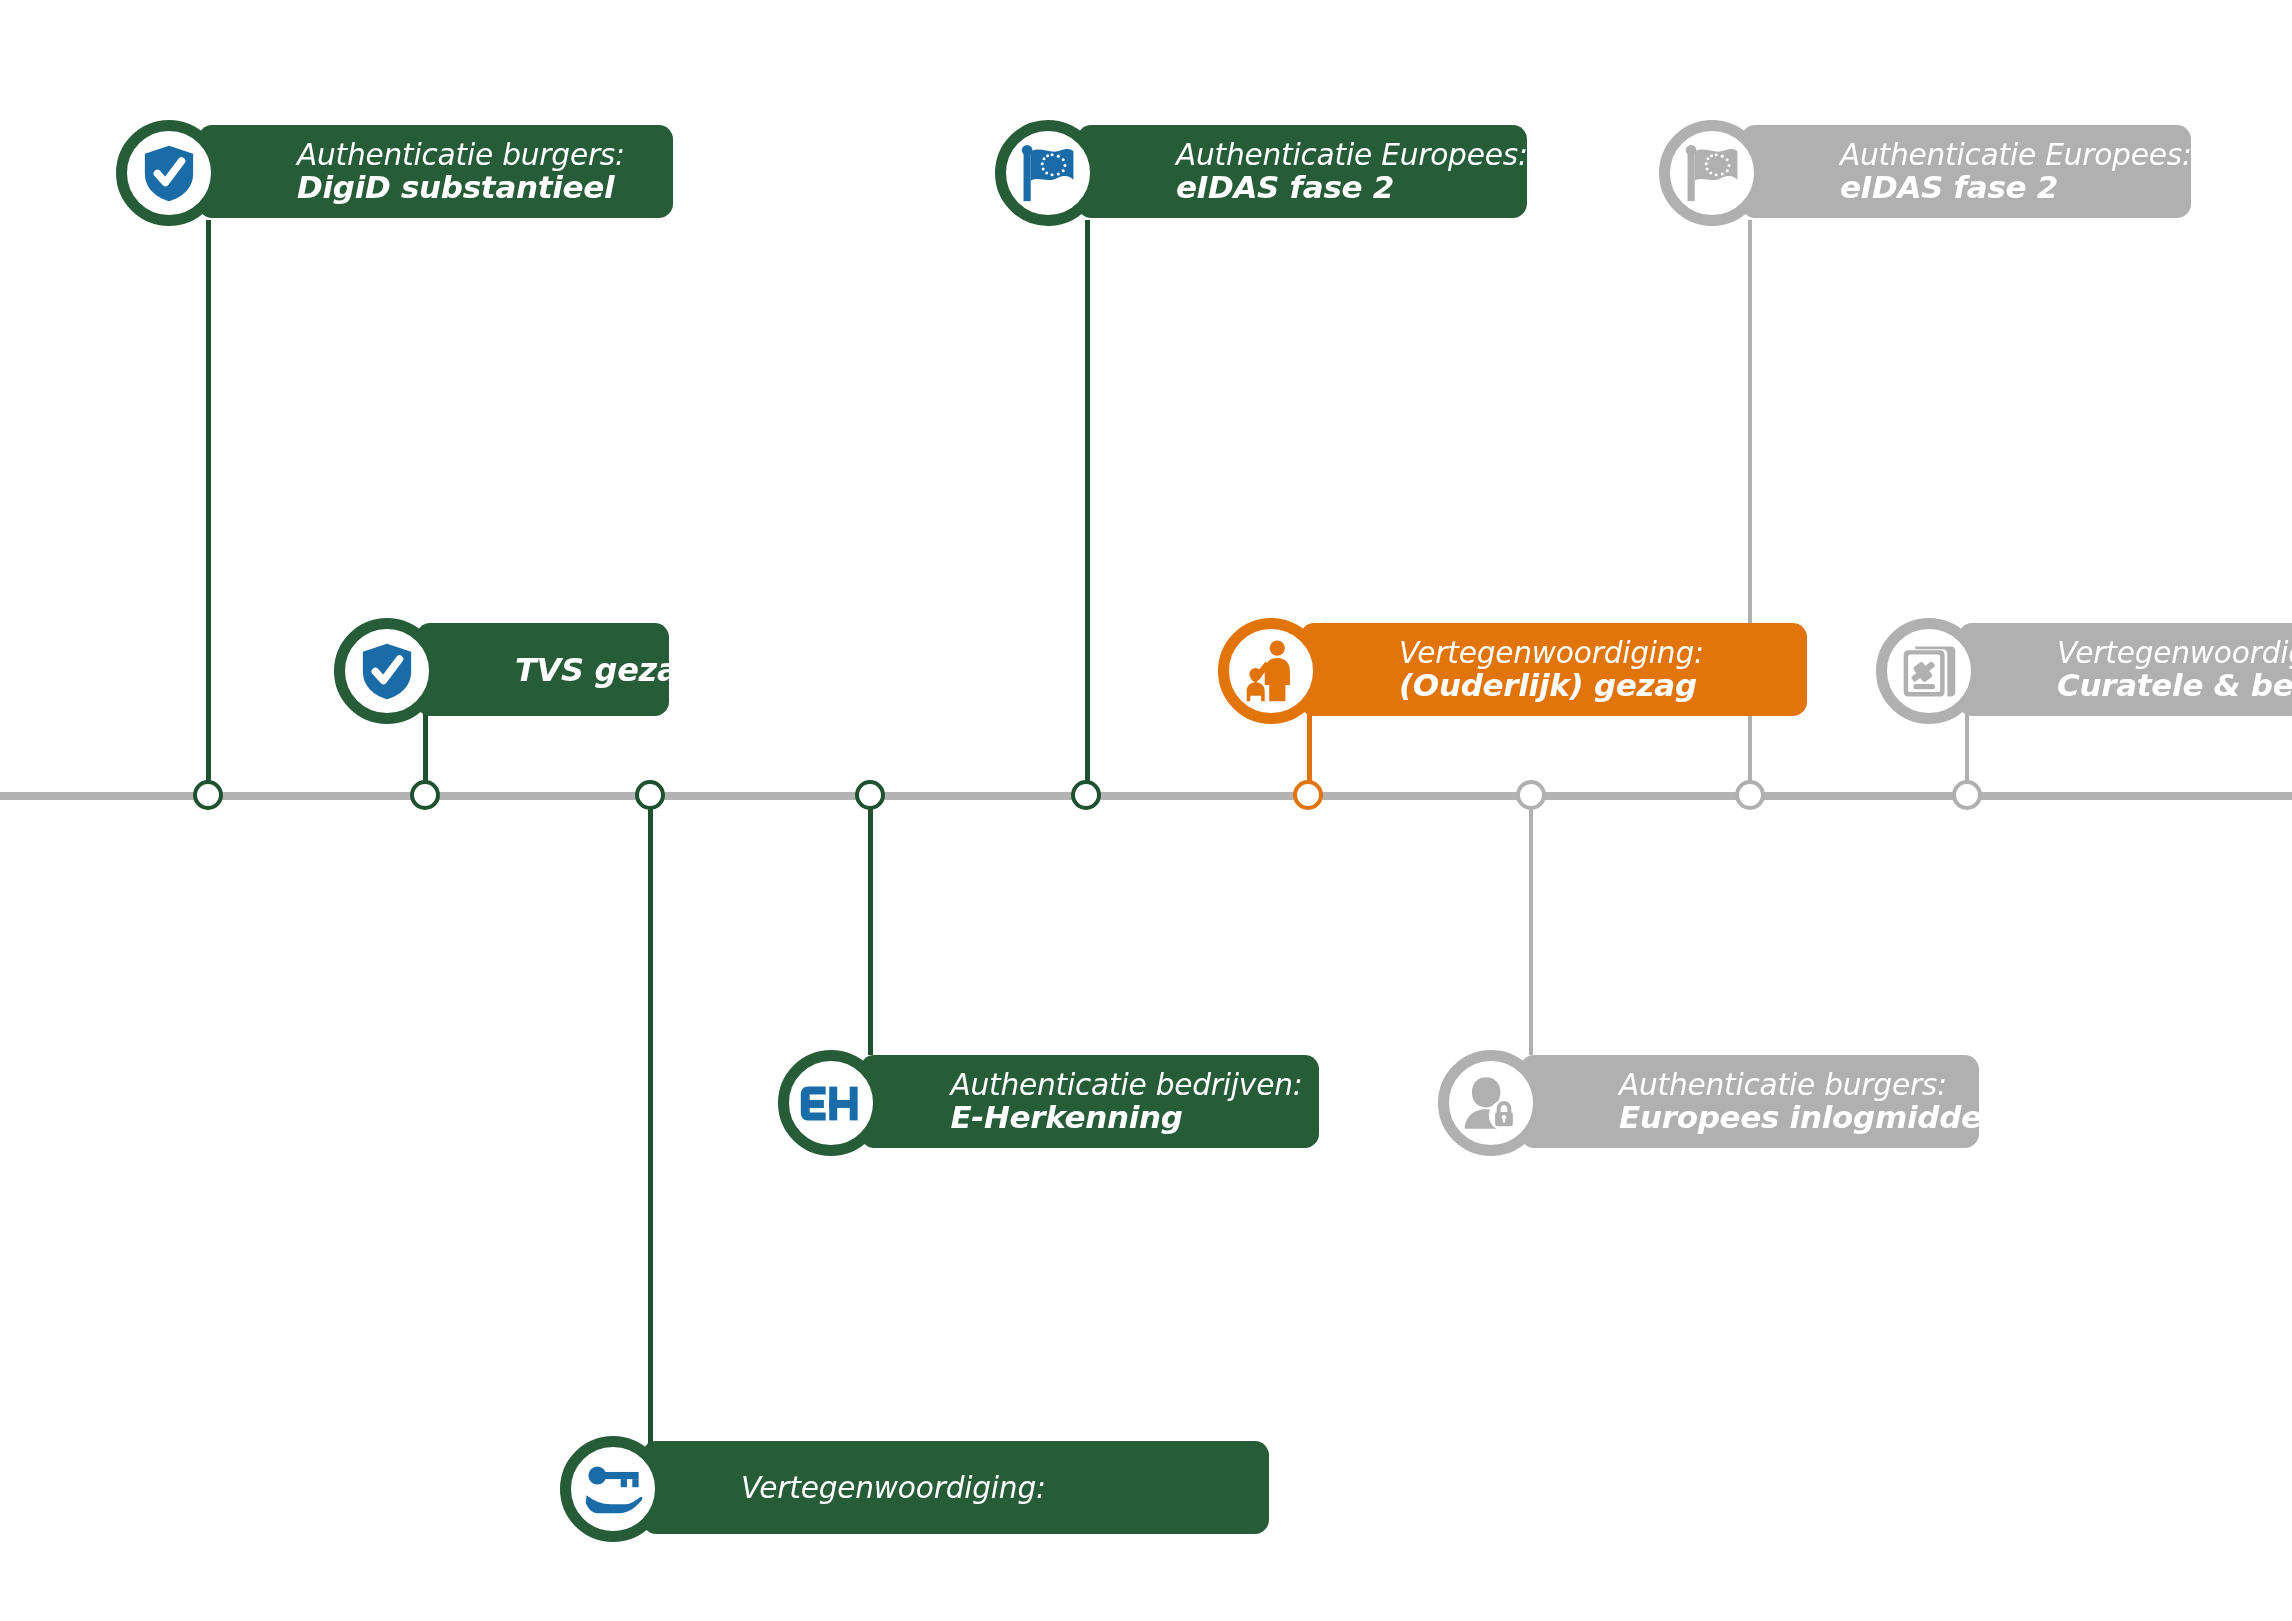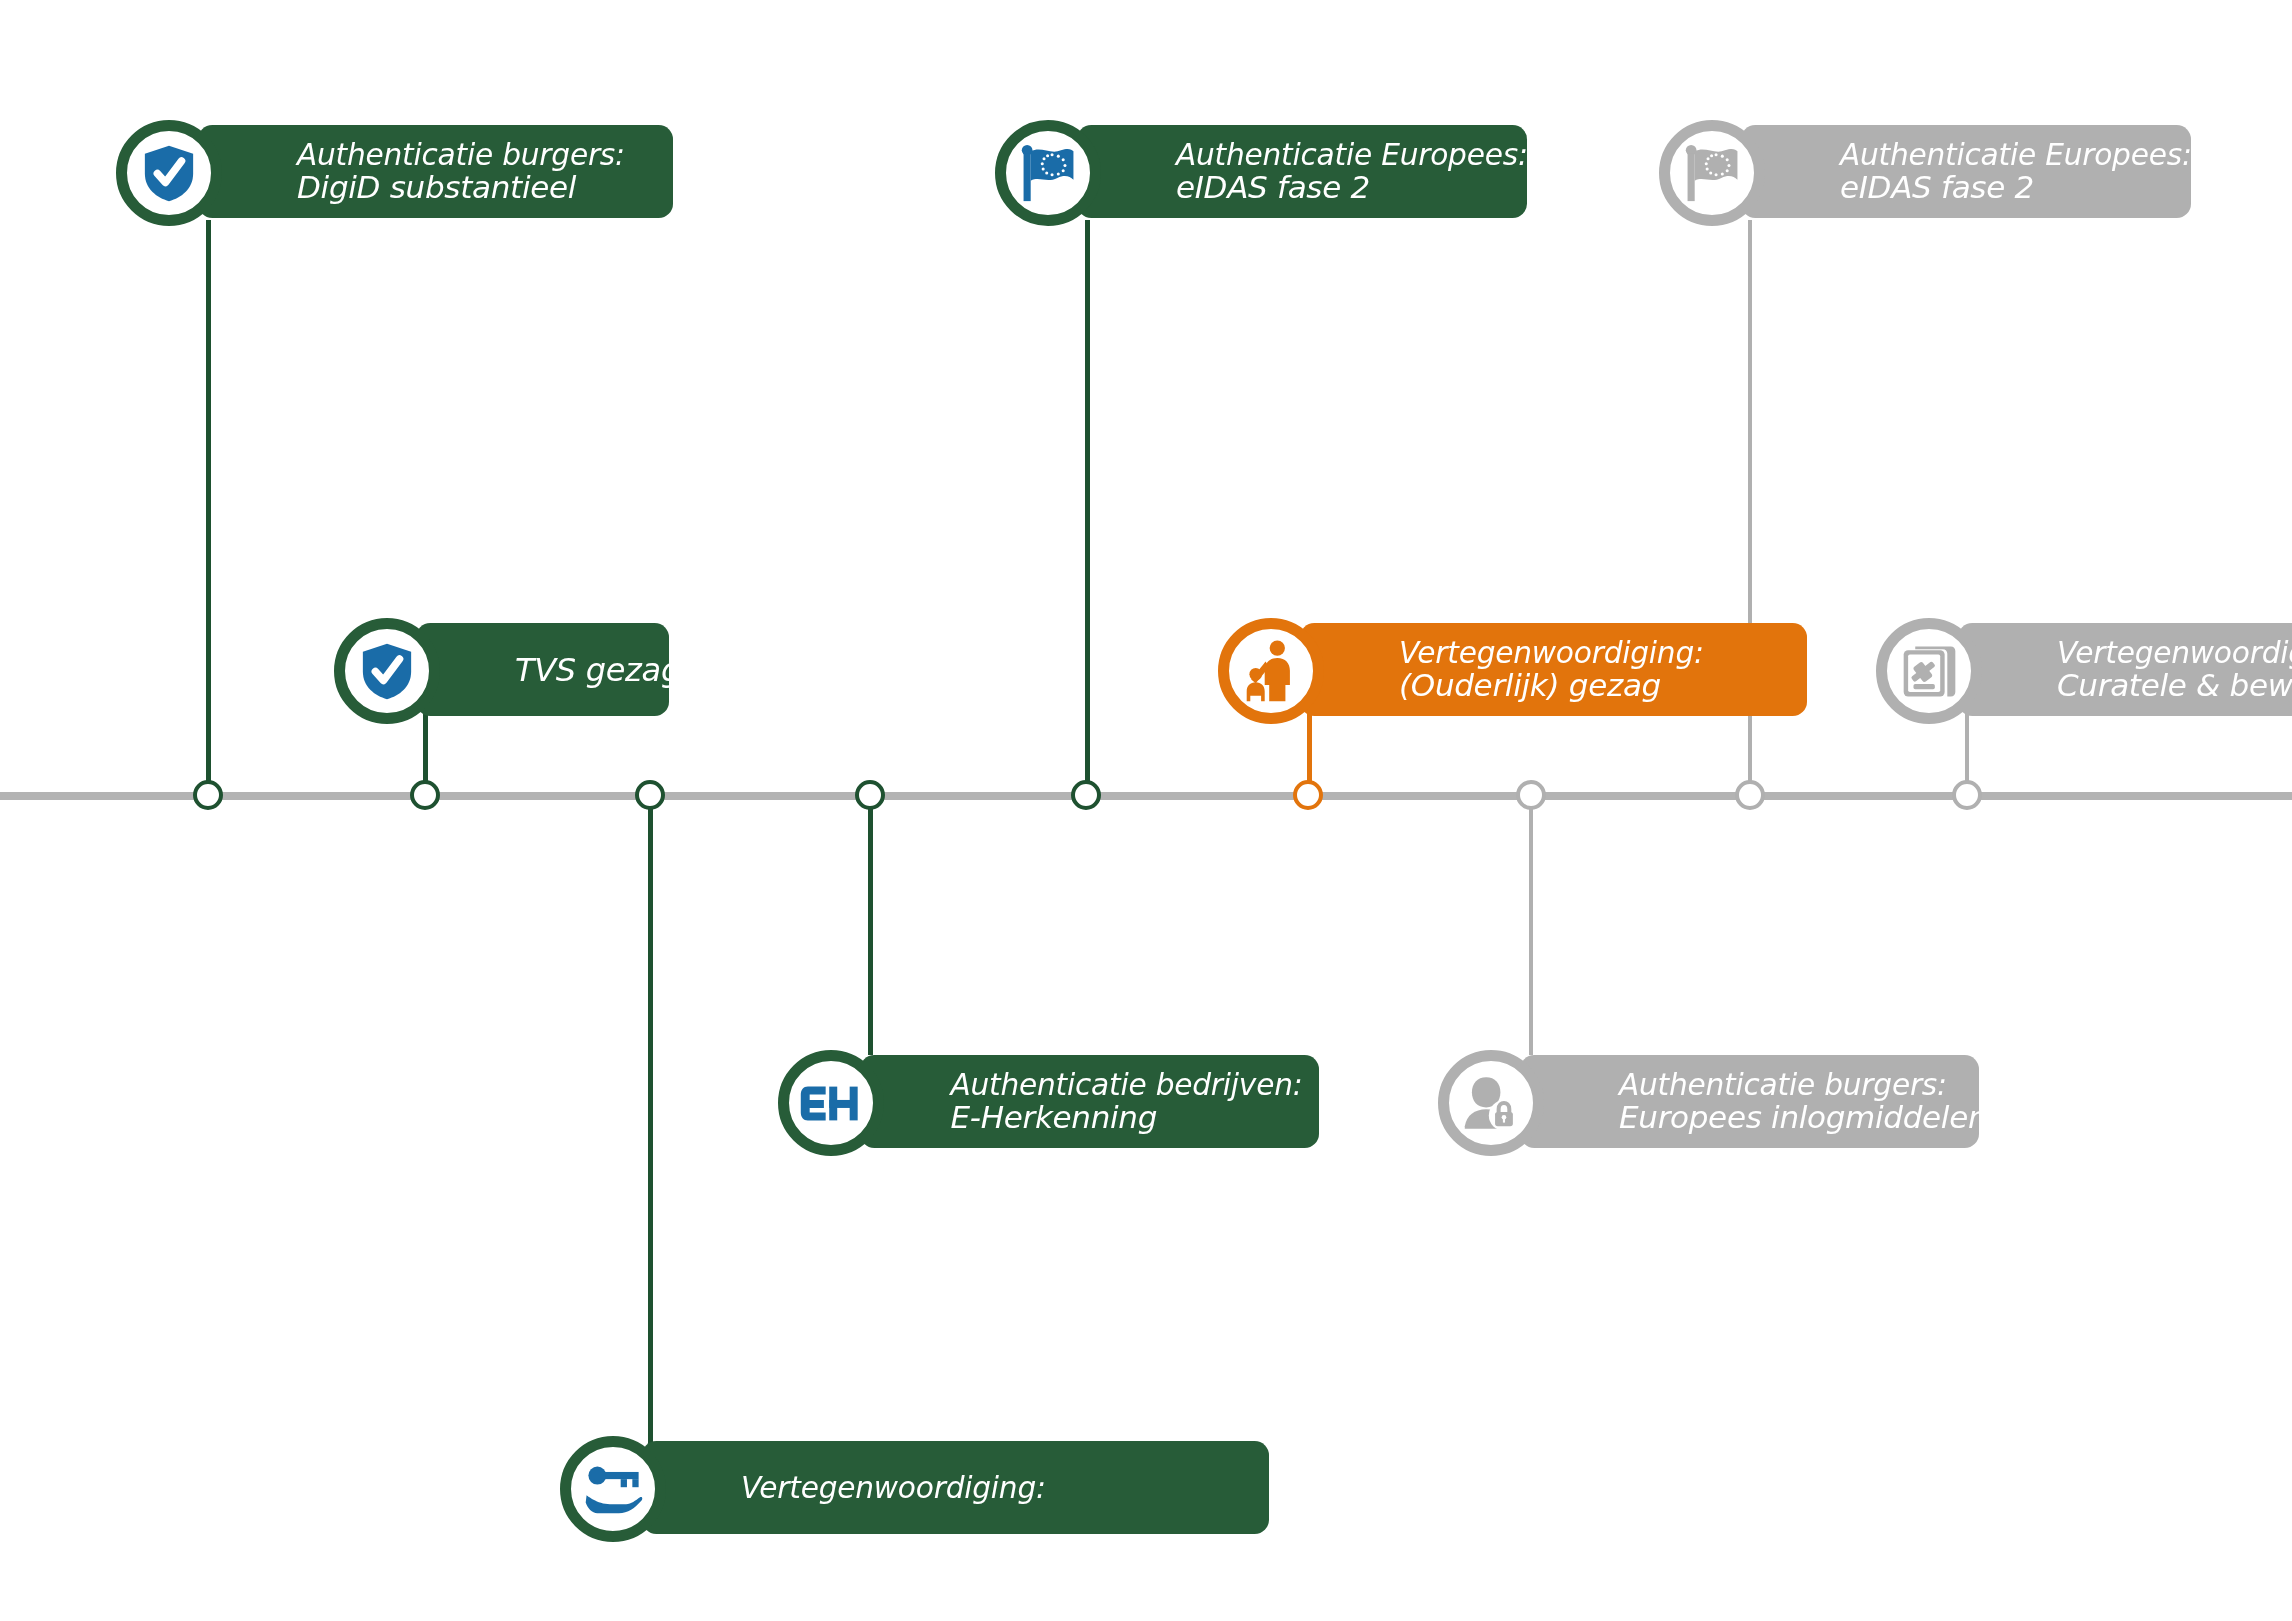--- a/index.html
+++ b/index.html
@@ -109,21 +109,21 @@
     display: block;
     font-size: 29.6px;
     font-style: italic;
     font-weight: 400;
     letter-spacing: -0.2px;
   }
   .line-bottom {
     display: block;
     font-size: 31px;
     font-style: italic;
-    font-weight: normal;
+    font-weight: bold;
     letter-spacing: -0.3px;
     margin-top: 1.8px;
   }
   .single-line .line-bottom {
     font-size: 32px;
   }
 
   .icon-svg { display: block; }
 </style>
 </head>

